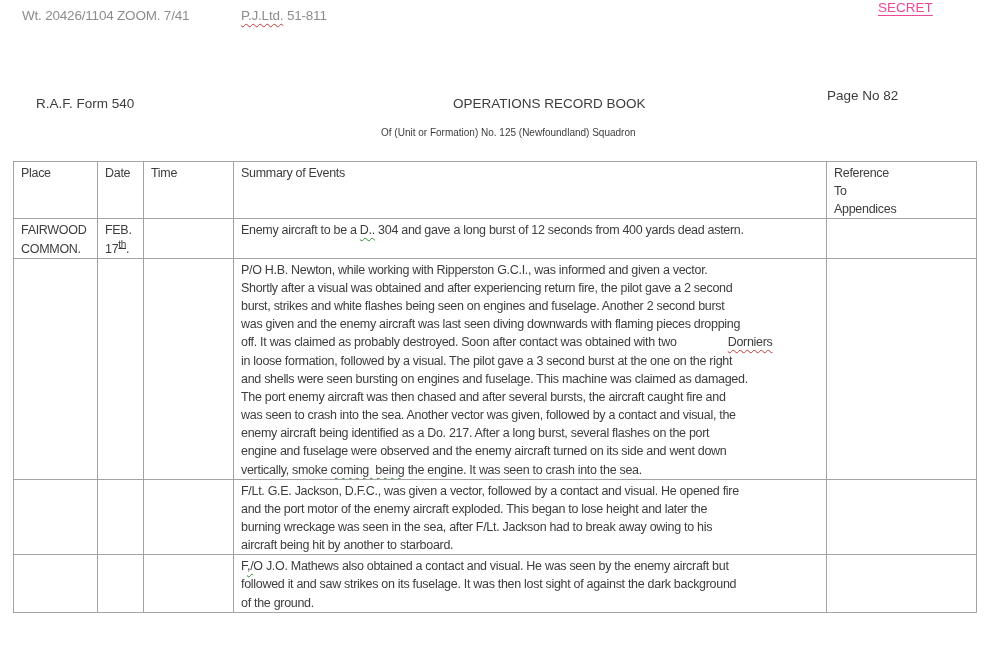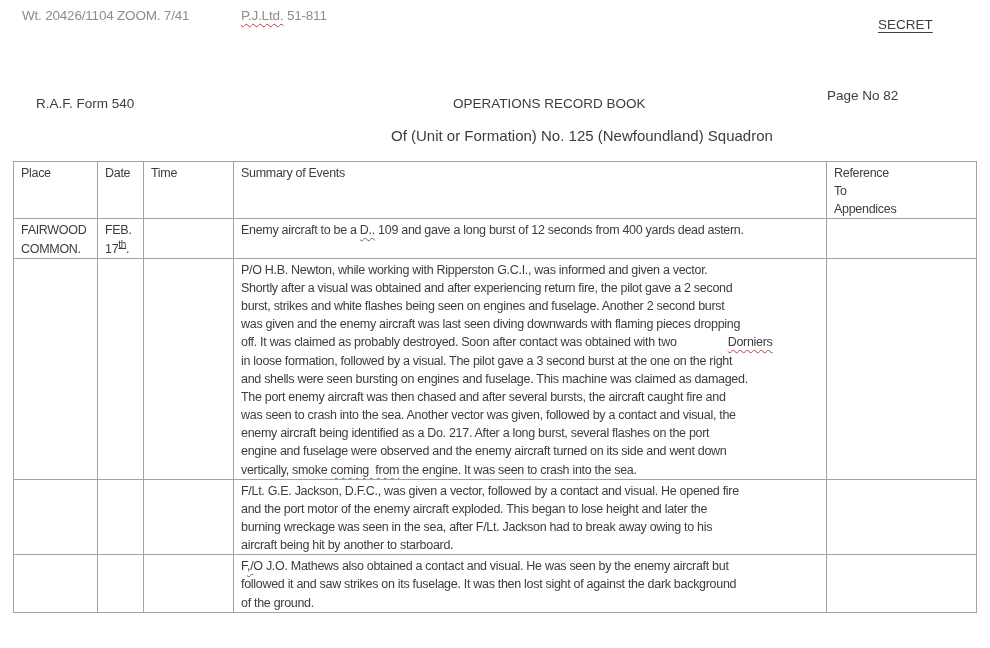--- a/index.html
+++ b/index.html
@@ -4,26 +4,26 @@
 <style>
   html,body{margin:0;padding:0;}
   body{
     width:990px;height:648px;background:#ffffff;position:relative;
     font-family:"Liberation Sans",sans-serif;color:#3d3d3d;
     -webkit-font-smoothing:antialiased;
   }
   .abs{position:absolute;}
   
   .print-line{left:22px;top:8px;font-size:13.5px;color:#8d8d8d;letter-spacing:-0.2px;}
-  .classification{left:878px;top:17px;font-size:13.5px;color:#404040;text-decoration:underline;text-underline-offset:3px;}
+  .classification{left:878px;top:0;font-size:13.5px;color:#ec4899;text-decoration:underline;text-underline-offset:3px;}
   
   .form-label{left:22px;top:96px;font-size:13.5px;margin-left:14px;}
   .book-title{left:453px;top:96px;font-size:13.5px;}
   .page-no{left:827px;top:88px;font-size:13.5px;}
-  .subtitle{left:391px;top:127px;font-size:15px;}
+  .subtitle{left:381px;top:127px;font-size:10px;}
   
   table.orb{
     position:absolute;left:13px;top:161px;width:963px;
     border-collapse:collapse;table-layout:fixed;
   }
   table.orb th, table.orb td{
     border:1px solid #a3a3a3;vertical-align:top;text-align:left;
     font-weight:normal;font-size:12.5px;letter-spacing:-0.3px;
     line-height:18.15px;padding:2px 5px 0 7px;overflow:hidden;
     white-space:pre-wrap;
@@ -69,39 +69,39 @@
 Appendices</th>
     </tr>
   </thead>
   <tbody>
     <tr class="r1">
       <td>FAIRWOOD
 COMMON.</td>
       <td><span>FEB.
 </span><span>17</span><sup>th</sup><span>.</span></td>
       <td></td>
-      <td><span>Enemy aircraft to be a </span><span class="squiggle-green">D..</span><span> 109 and gave a long burst of 12 seconds from 400 yards dead astern.</span></td>
+      <td><span>Enemy aircraft to be a </span><span class="squiggle-green">D..</span><span> 304 and gave a long burst of 12 seconds from 400 yards dead astern.</span></td>
       <td></td>
     </tr>
     <tr class="r3">
       <td></td>
       <td></td>
       <td></td>
       <td><span>P/O H.B. Newton, while working with Ripperston G.C.I., was informed and given a vector.
 Shortly after a visual was obtained and after experiencing return fire, the pilot gave a 2 second
 burst, strikes and white flashes being seen on engines and fuselage. Another 2 second burst
 was given and the enemy aircraft was last seen diving downwards with flaming pieces dropping
 off. It was claimed as probably destroyed. Soon after contact was obtained with two </span><span class="squiggle-red">Dorniers</span><span>
 in loose formation, followed by a visual. The pilot gave a 3 second burst at the one on the right
 and shells were seen bursting on engines and fuselage. This machine was claimed as damaged.
 The port enemy aircraft was then chased and after several bursts, the aircraft caught fire and
 was seen to crash into the sea. Another vector was given, followed by a contact and visual, the
 enemy aircraft being identified as a Do. 217. After a long burst, several flashes on the port
 engine and fuselage were observed and the enemy aircraft turned on its side and went down
-vertically, smoke </span><span class="squiggle-green">coming  from</span><span> the engine. It was seen to crash into the sea.</span></td>
+vertically, smoke </span><span class="squiggle-green">coming  being</span><span> the engine. It was seen to crash into the sea.</span></td>
       <td></td>
     </tr>
     <tr class="r4">
       <td></td>
       <td></td>
       <td></td>
       <td><span>F/Lt. G.E. Jackson, D.F.C., was given a vector, followed by a contact and visual. He opened fire
 and the port motor of the enemy aircraft exploded. This began to lose height and later the
 burning wreckage was seen in the sea, after F/Lt. Jackson had to break away owing to his
 aircraft being hit by another to starboard.</span></td>

